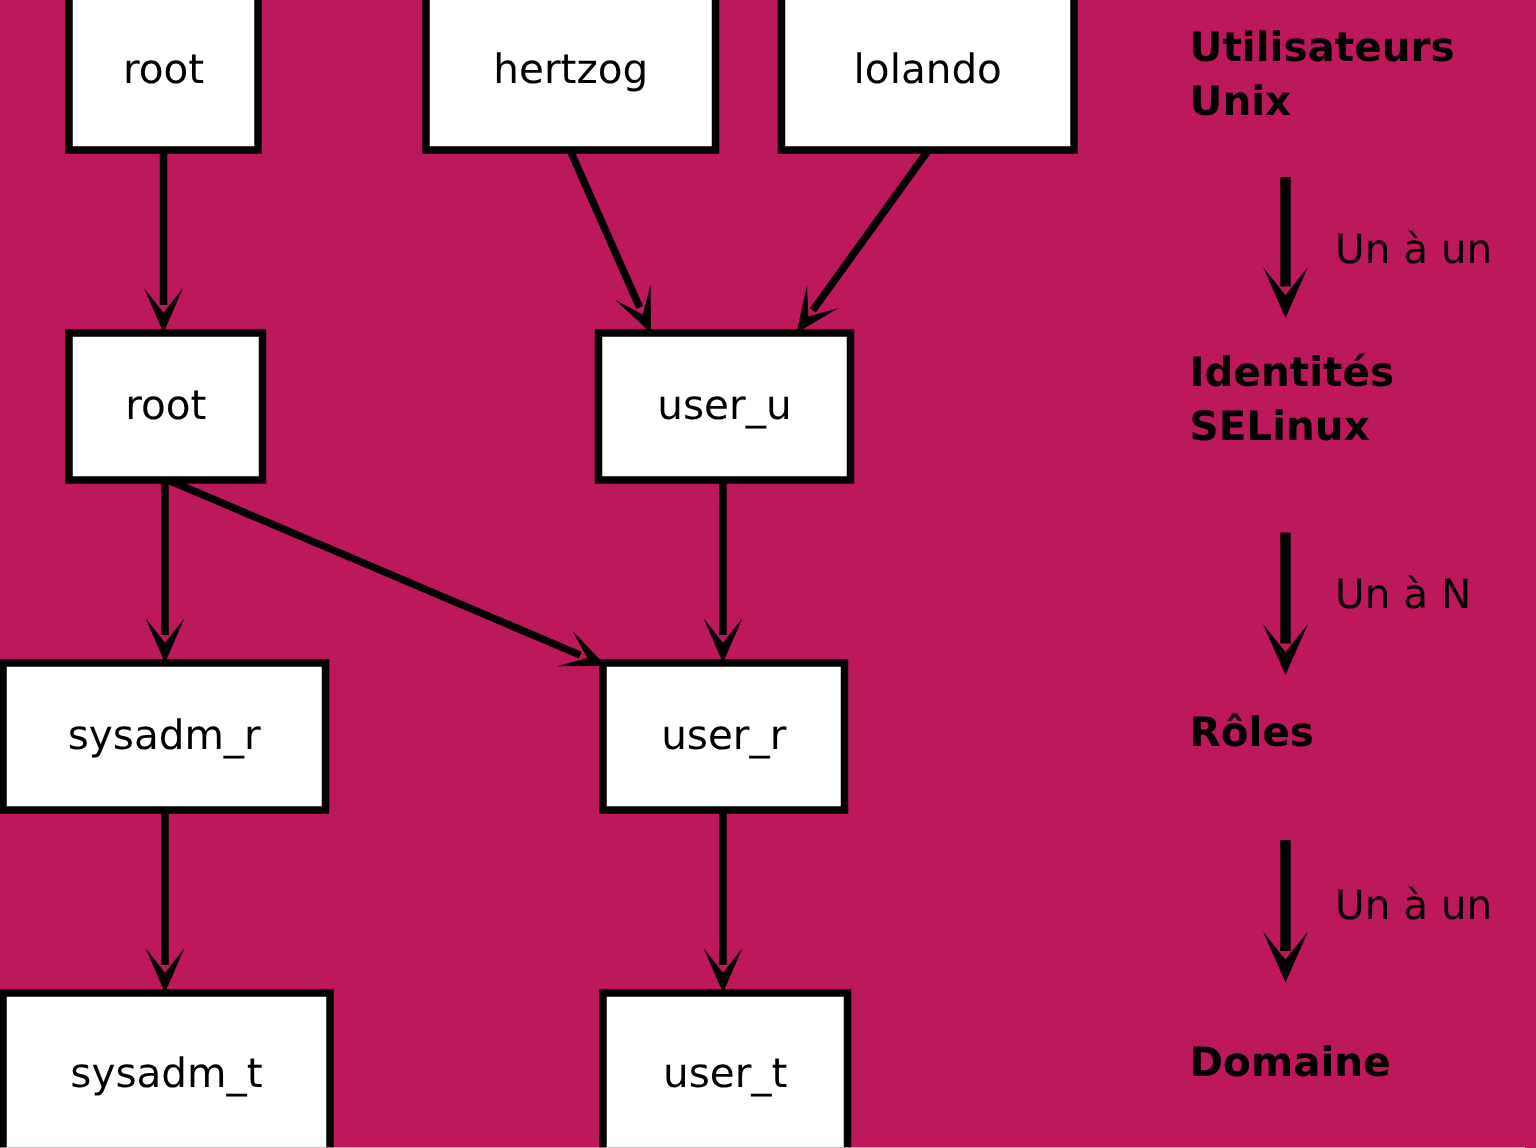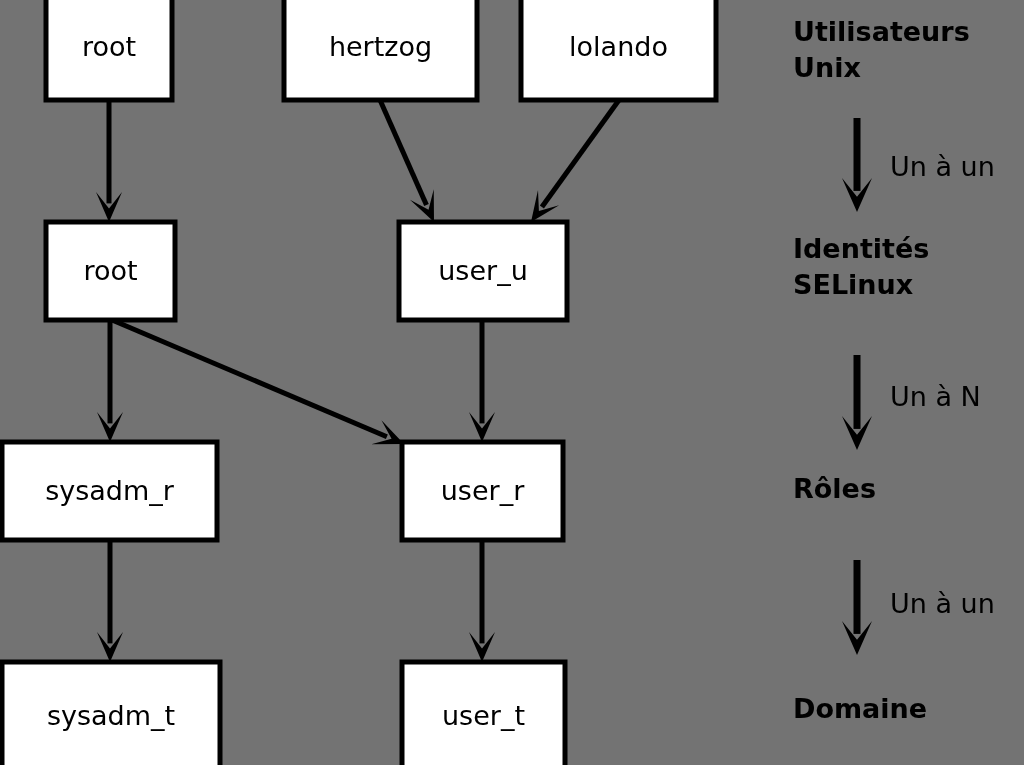--- a/index.html
+++ b/index.html
@@ -11,21 +11,21 @@
   body {
     width: 1024px;
     height: 765px;
     overflow: hidden;
     font-family: "DejaVu Sans", sans-serif;
   }
   #diagram-root {
     position: relative;
     width: 1024px;
     height: 765px;
-    background: #737373;
+    background: #be185d;
   }
   svg#diagram-canvas {
     position: absolute;
     top: 0;
     left: 0;
     width: 1024px;
     height: 765px;
     display: block;
   }
   .node-box {

